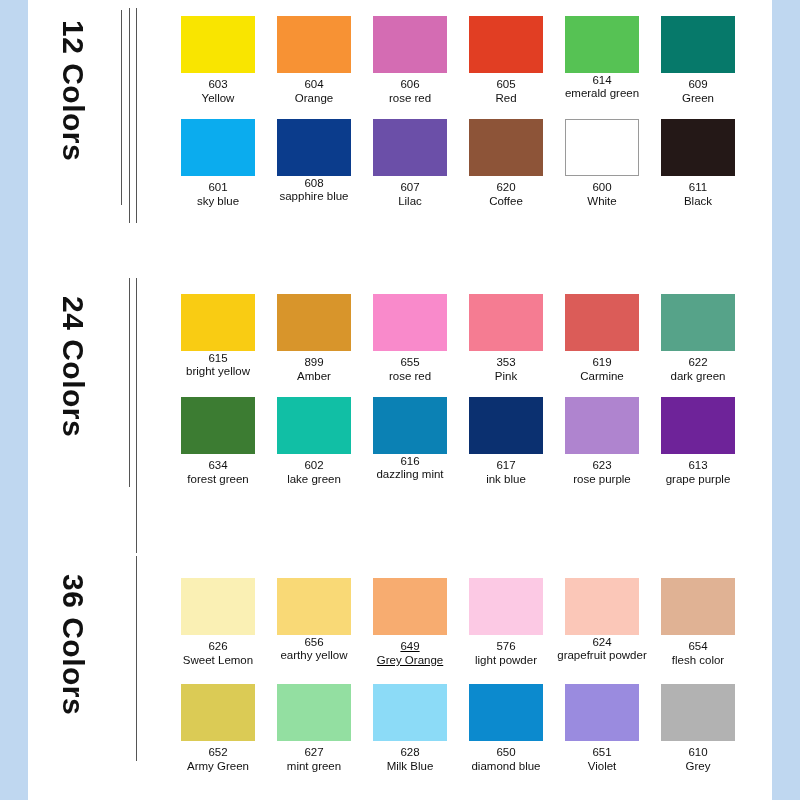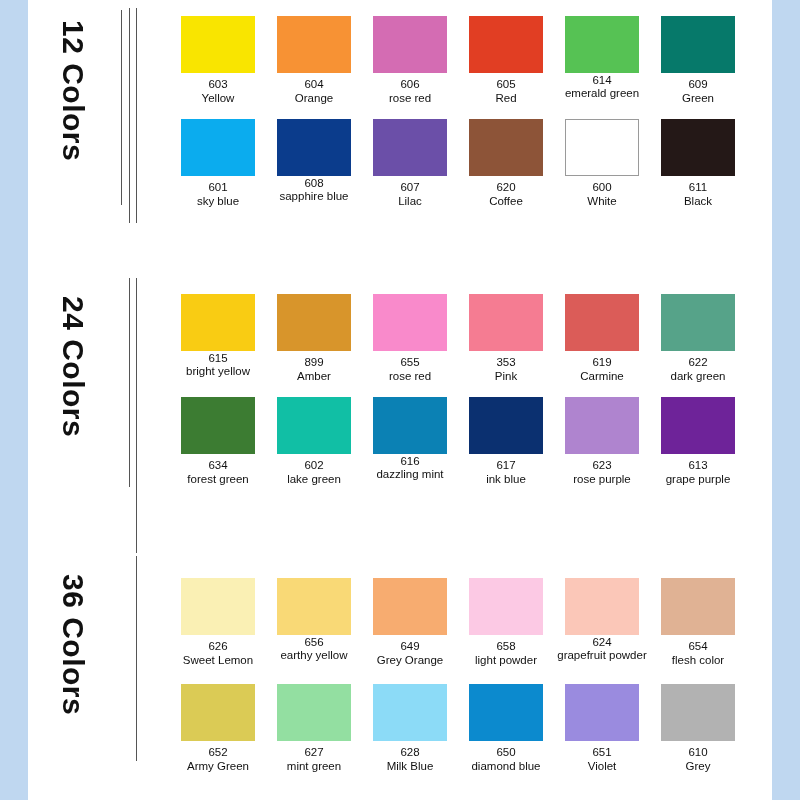--- a/index.html
+++ b/index.html
@@ -345,31 +345,31 @@
                 <div class="cname">Sweet Lemon</div>
               </div>
             </div>
             <div class="cell tight" style="left: 96px;">
               <div class="chip" style="background: rgb(249, 217, 118);"></div>
               <div class="caption">
                 <div class="code">656</div>
                 <div class="cname">earthy yellow</div>
               </div>
             </div>
-            <div class="cell" style="left: 192px;">
+            <div class="cell" style="left: 192px; text-decoration: underline;">
               <div class="chip" style="background: rgb(247, 172, 112);"></div>
               <div class="caption">
                 <div class="code">649</div>
                 <div class="cname">Grey Orange</div>
               </div>
             </div>
             <div class="cell" style="left: 288px;">
               <div class="chip" style="background: rgb(252, 201, 228);"></div>
               <div class="caption">
-                <div class="code">658</div>
+                <div class="code">576</div>
                 <div class="cname">light powder</div>
               </div>
             </div>
             <div class="cell tight" style="left: 384px;">
               <div class="chip" style="background: rgb(251, 199, 184);"></div>
               <div class="caption">
                 <div class="code">624</div>
                 <div class="cname">grapefruit powder</div>
               </div>
             </div>

